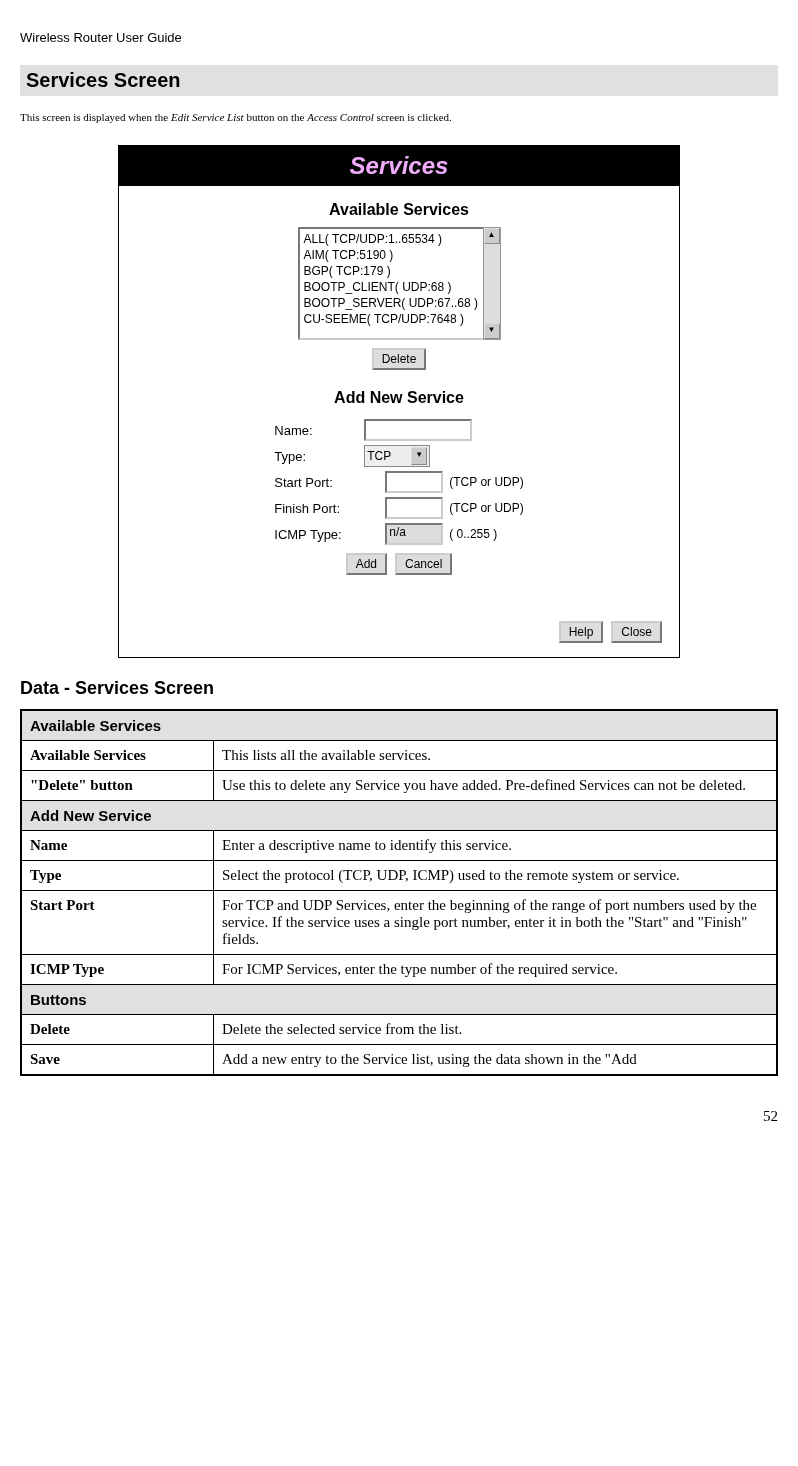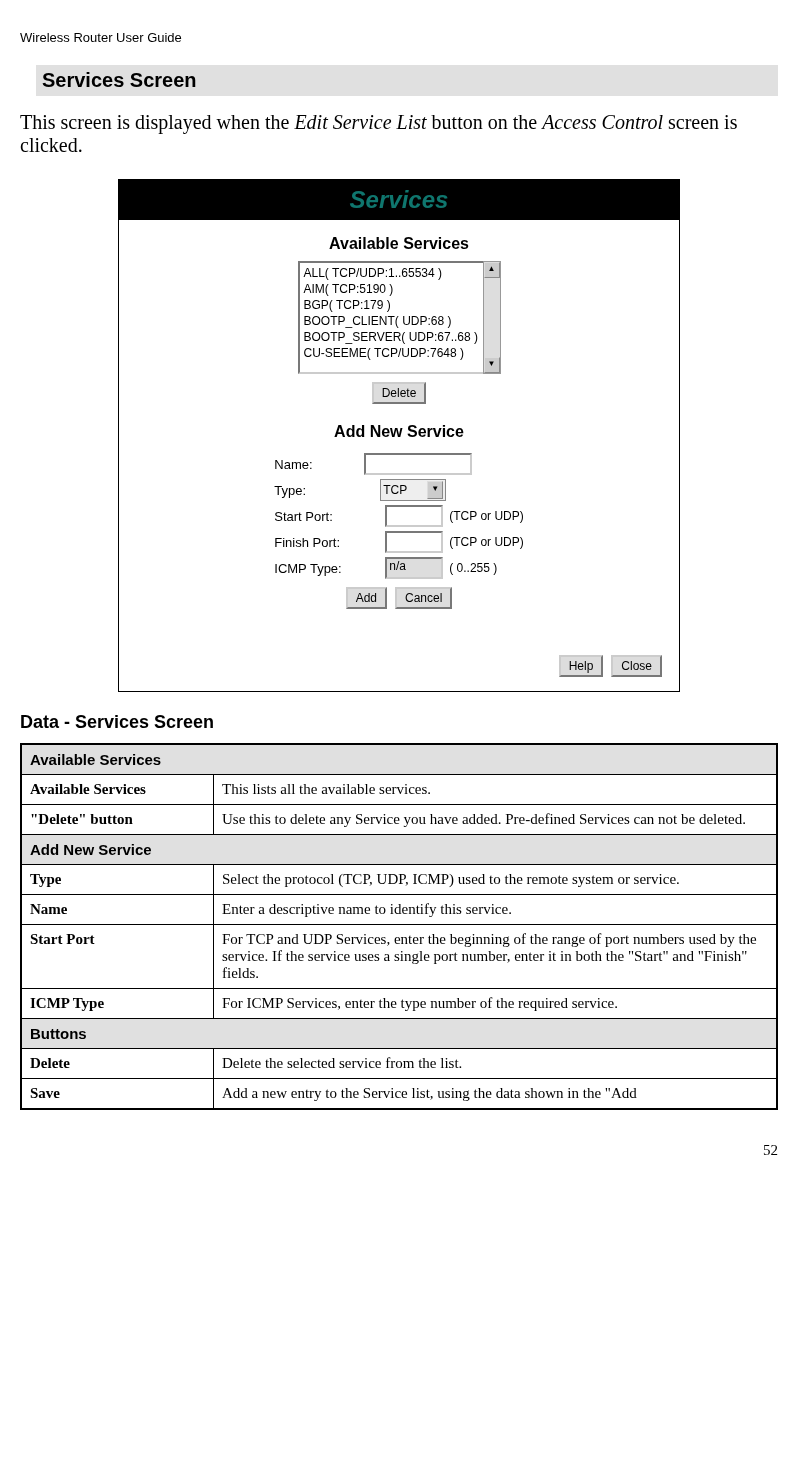--- a/index.html
+++ b/index.html
@@ -14,43 +14,43 @@
       font-family: Arial, sans-serif;
       font-size: 13px;
       margin-bottom: 20px;
     }
     .section-title {
       font-family: Arial, sans-serif;
       font-size: 20px;
       font-weight: bold;
       background: #e0e0e0;
       padding: 4px 6px;
-      margin: 10px 0 15px 16px;
+      margin: 10px 0 15px 0;
     }
     .intro-text {
-      font-size: 20px;
+      font-size: 11px;
       margin-bottom: 22px;
     }
     .intro-text .italic {
       font-style: italic;
     }
     .figure-container {
       text-align: center;
       margin: 20px 0;
     }
     .services-dialog {
       display: inline-block;
       border: 1px solid #000;
       width: 560px;
       background: white;
       text-align: left;
     }
     .dialog-titlebar {
       background: #000;
-      color: #0f766e;
+      color: #f0abfc;
       font-family: Arial, sans-serif;
       font-size: 24px;
       font-weight: bold;
       font-style: italic;
       text-align: center;
       padding: 6px;
     }
     .dialog-body {
       padding: 15px 30px 15px 30px;
     }
@@ -134,21 +134,20 @@
     .form-select {
       border: 1px solid #888;
       background: #eee;
       padding: 0 2px;
       height: 20px;
       display: inline-flex;
       align-items: center;
       font-size: 12px;
       width: 60px;
       justify-content: space-between;
-      margin-left: 16px;
     }
     .select-arrow {
       background: #ccc;
       border: 1px outset #ddd;
       width: 14px;
       height: 16px;
       font-size: 8px;
       text-align: center;
       line-height: 14px;
       margin-left: 4px;
@@ -297,26 +296,26 @@
     <td>This lists all the available services.</td>
   </tr>
   <tr>
     <td class="label-cell">"Delete" button</td>
     <td>Use this to delete any Service you have added. Pre-defined Services can not be deleted.</td>
   </tr>
   <tr class="section-row">
         <td colspan="2">Add New Service</td>
       </tr>
   <tr>
+    <td class="label-cell">Name</td>
+    <td>Enter a descriptive name to identify this service.</td>
+  </tr>
+  <tr>
     <td class="label-cell">Type</td>
     <td>Select the protocol (TCP, UDP, ICMP) used to the remote system or service.</td>
-  </tr>
-  <tr>
-    <td class="label-cell">Name</td>
-    <td>Enter a descriptive name to identify this service.</td>
   </tr>
   <tr>
     <td class="label-cell">Start Port</td>
     <td>For TCP and UDP Services, enter the beginning of the range of port numbers used by the service. If the service uses a single port number, enter it in both the "Start" and "Finish" fields.</td>
   </tr>
   <tr>
     <td class="label-cell">ICMP Type</td>
     <td>For ICMP Services, enter the type number of the required service.</td>
   </tr>
   <tr class="section-row">

